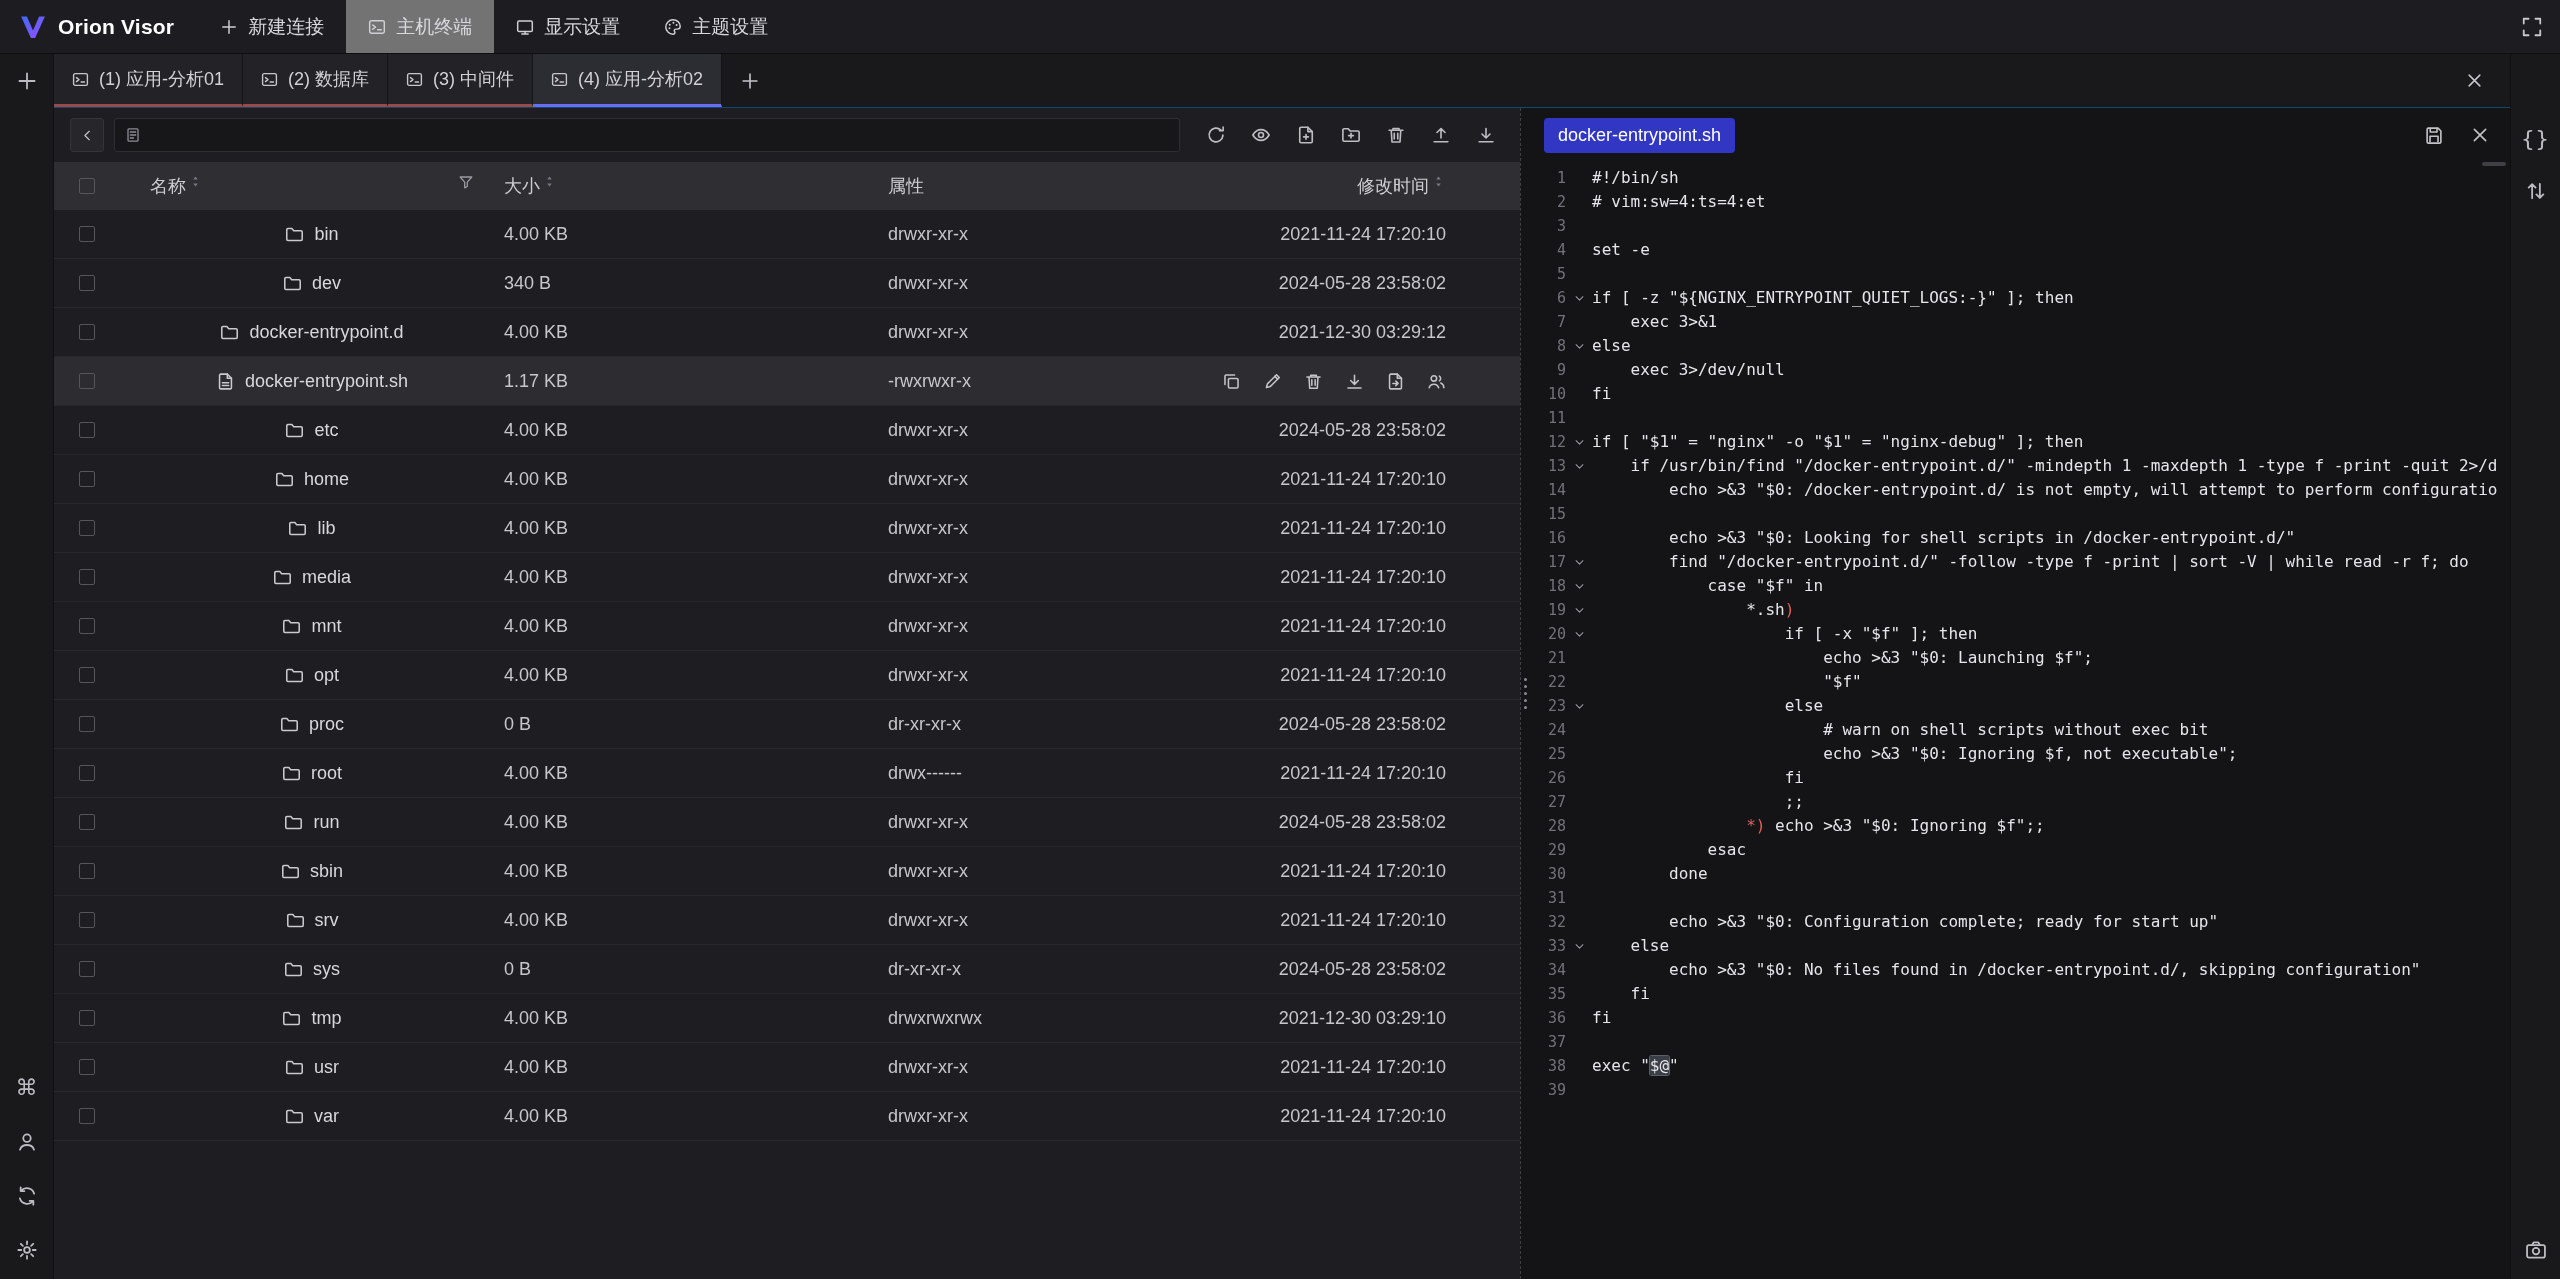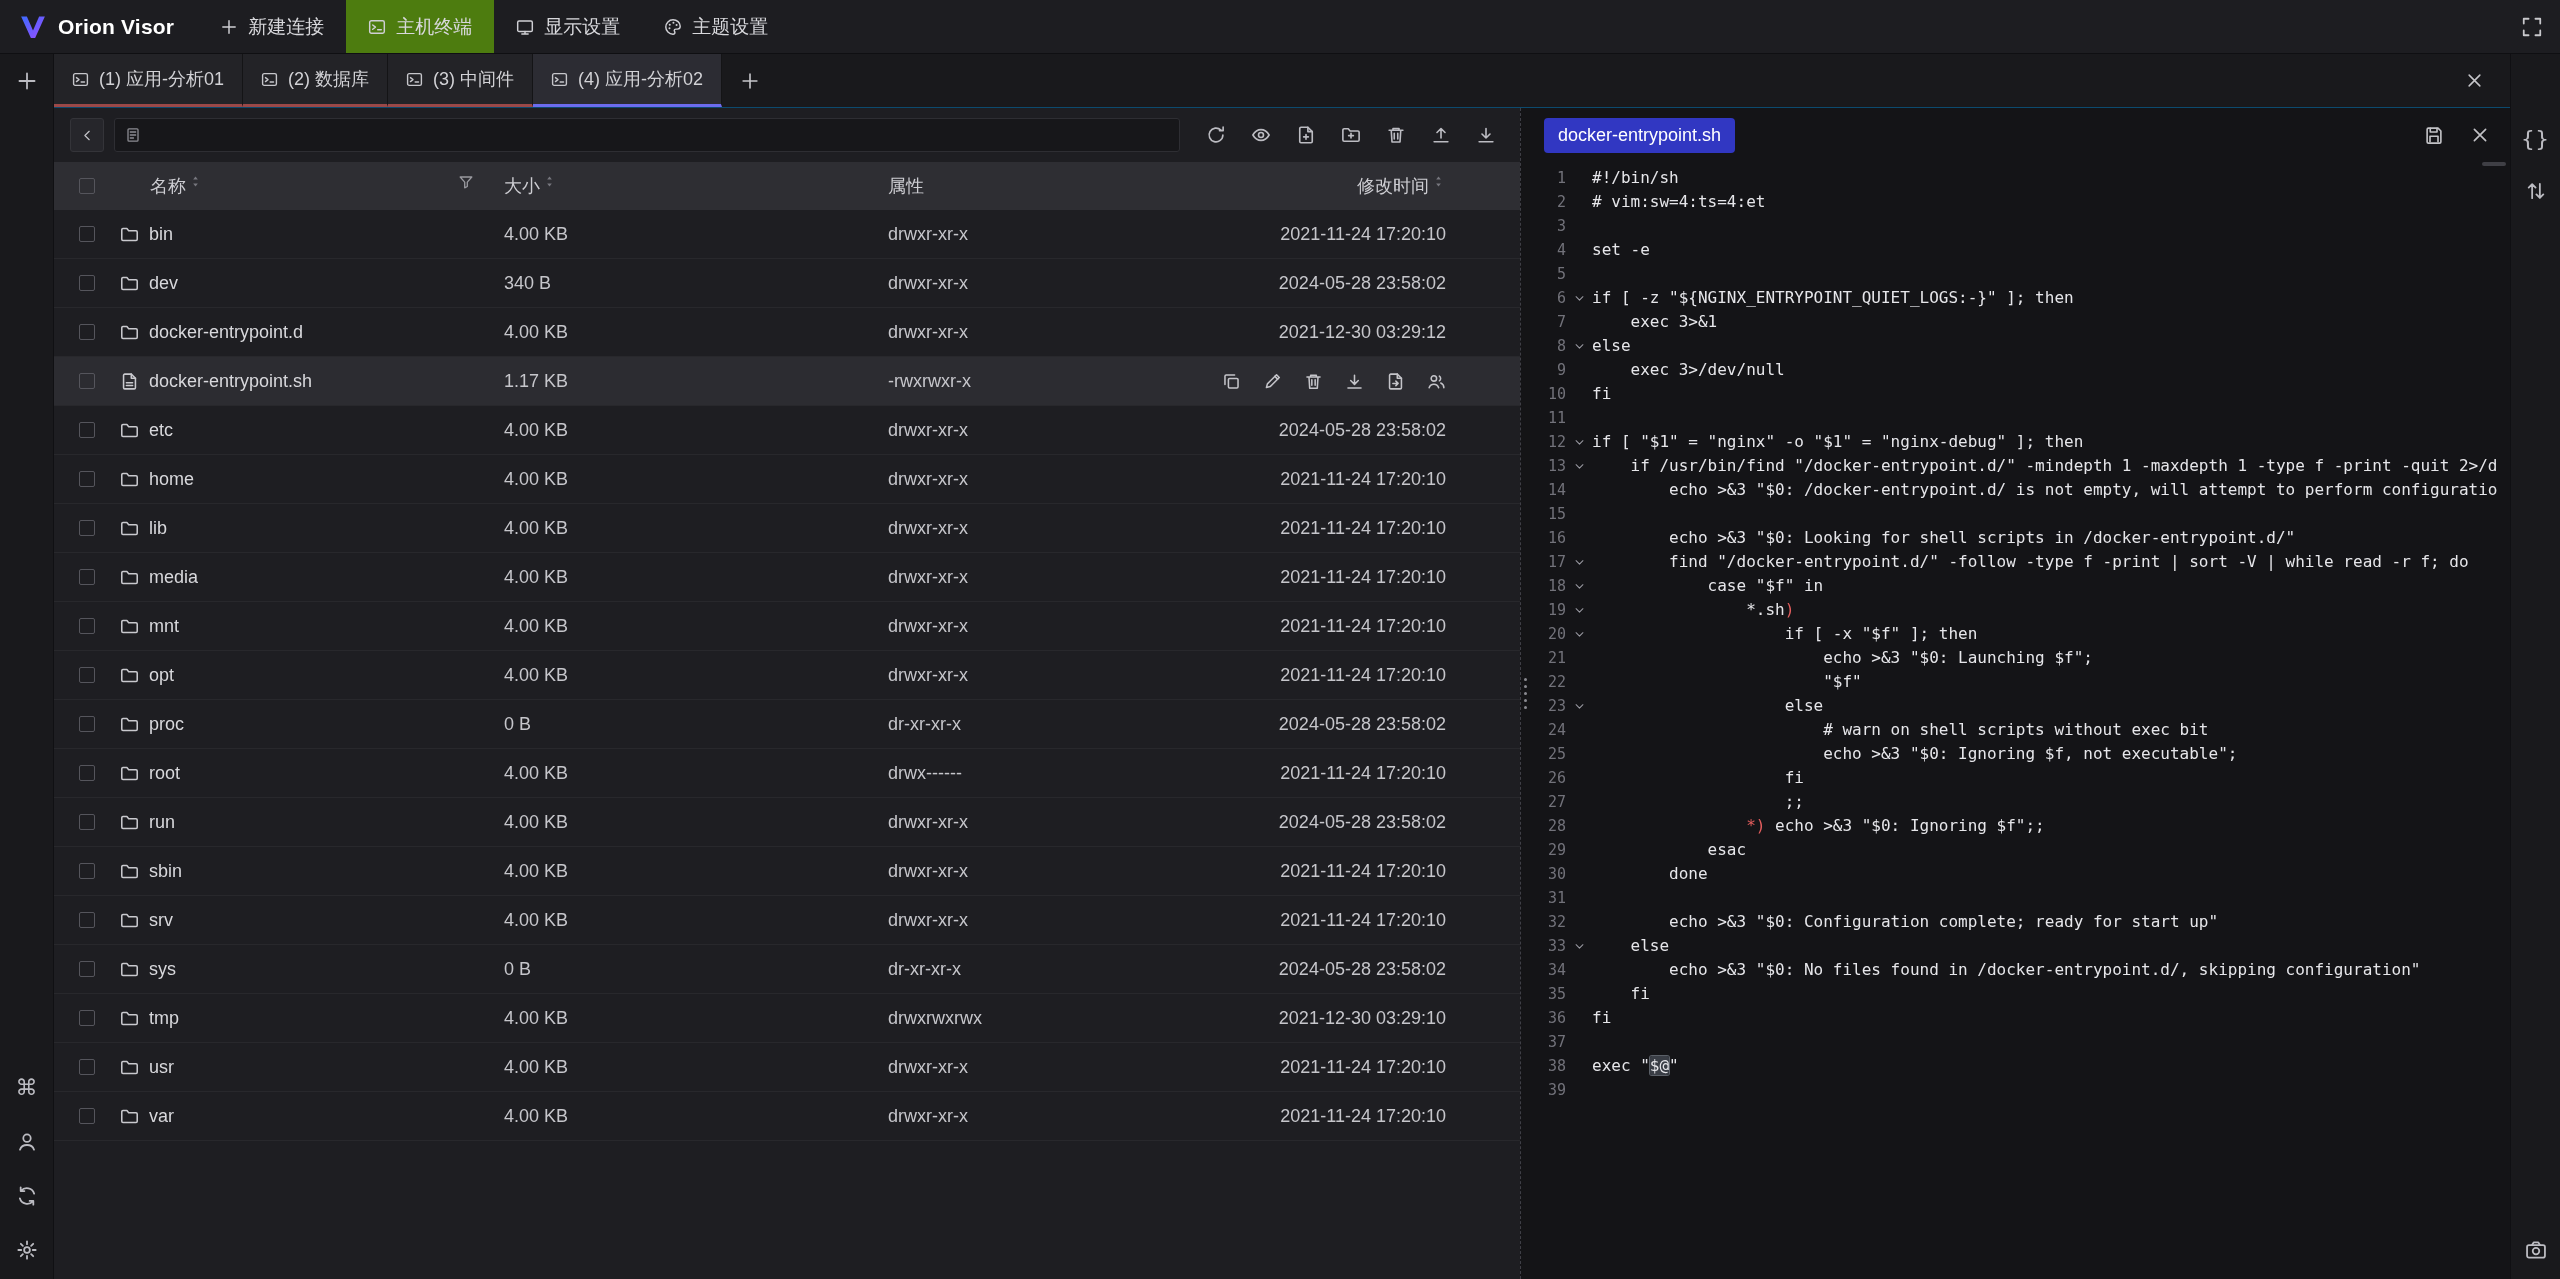--- a/index.html
+++ b/index.html
@@ -15,21 +15,21 @@
   .app{display:flex;flex-direction:column;width:100%;height:100%;}
 
   
   .navbar{height:54px;background:#1d1d21;display:flex;align-items:center;border-bottom:1px solid #0f0f12;flex:none;}
   .logo{display:flex;align-items:center;gap:10px;padding:0 24px 0 18px;cursor:pointer;}
   .logo svg{width:30px;height:30px;}
   .logo-text{font-weight:bold;font-size:21px;color:#ffffff;letter-spacing:.2px;white-space:nowrap;}
   .navbar-menu{display:flex;align-items:stretch;height:100%;}
   .nav-item{display:flex;align-items:center;gap:10px;padding:0 22px;font-size:19px;color:#d8d8dc;cursor:pointer;white-space:nowrap;}
   .nav-item .icon{font-size:18px;color:#cfcfd4;}
-  .nav-item.active{background:#4d7c0f;justify-content:flex-end;}
+  .nav-item.active{background:#737373;justify-content:flex-end;}
   .navbar-spacer{flex:1;}
   .fullscreen-btn{padding:0 17px;font-size:22px;color:#c8c8cc;cursor:pointer;}
 
   
   .main{flex:1;display:flex;min-height:0;}
   .left-rail{width:54px;background:#19191c;border-right:1px solid #101013;display:flex;flex-direction:column;align-items:center;padding:16px 0 18px;flex:none;}
   .right-rail{width:50px;background:#19191c;border-left:1px solid #101013;display:flex;flex-direction:column;align-items:center;padding:74px 0 18px;flex:none;}
   .rail-top{display:flex;flex-direction:column;align-items:center;gap:30px;}
   .rail-spacer{flex:1;}
   .rail-bottom{display:flex;flex-direction:column;align-items:center;gap:32px;}
@@ -63,21 +63,21 @@
   .t-head{height:48px;background:#2e2e33;display:grid;grid-template-columns:66px 384px 384px 330px 1fr;align-items:center;padding-right:74px;color:#cdcdd2;}
   .th-cell{display:flex;align-items:flex-start;gap:2px;min-width:0;}
   .head-col0{padding-left:30px;}
   .head-col3{justify-content:flex-end;}
   .sort-caret{font-size:15px;color:#77777e;display:inline-flex;cursor:pointer;}
   .head-filter{margin-left:auto;margin-right:30px;font-size:16px;color:#9a9aa0;cursor:pointer;}
   .t-row{height:49px;display:grid;grid-template-columns:66px 384px 384px 330px 1fr;align-items:center;padding-right:74px;border-bottom:1px solid #28282c;color:#c6c6cb;cursor:default;}
   .t-row.selected{background:#2c2c31;}
   .cell-check{display:flex;justify-content:center;}
   .checkbox{width:16px;height:16px;border:1.5px solid #55555c;border-radius:2px;display:block;cursor:pointer;}
-  .cell-name{display:flex;align-items:center;gap:10px;color:#d8d8dc;min-width:0;}
+  .cell-name{display:flex;align-items:center;gap:10px;color:#d8d8dc;min-width:0;justify-content:center;}
   .cell-name .icon{font-size:19px;color:#c9c9ce;flex:none;}
   .cell-name span:last-child{overflow:hidden;text-overflow:ellipsis;white-space:nowrap;}
   .cell-time{text-align:right;}
   .row-actions{display:flex;align-items:center;justify-content:flex-end;gap:22px;}
   .row-action-icon{font-size:19px;color:#c4c4c9;cursor:pointer;}
 
   
   .divider{width:10px;flex:none;background:#141416;border-left:1px dashed #3f3f46;display:flex;align-items:center;justify-content:center;cursor:col-resize;}
   .divider-handle{display:flex;flex-direction:column;gap:4px;}
   .divider-handle i{width:3px;height:3px;border-radius:50%;background:#8a8a90;display:block;}

